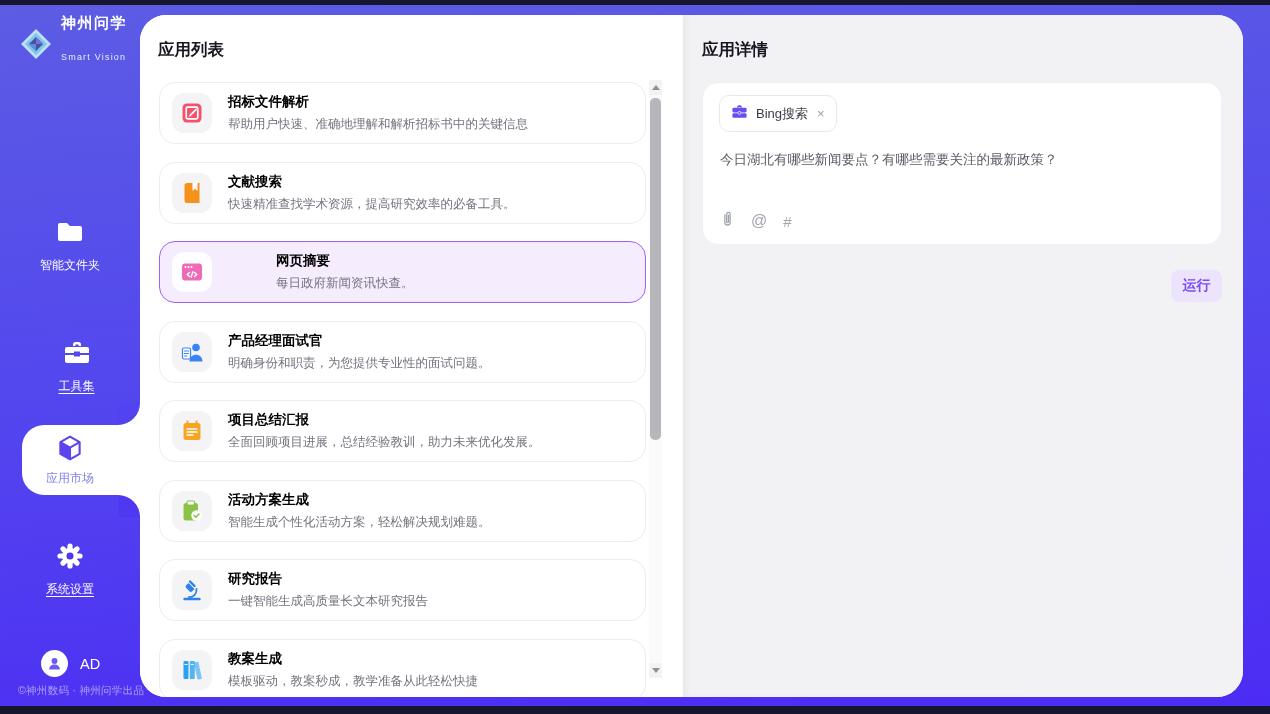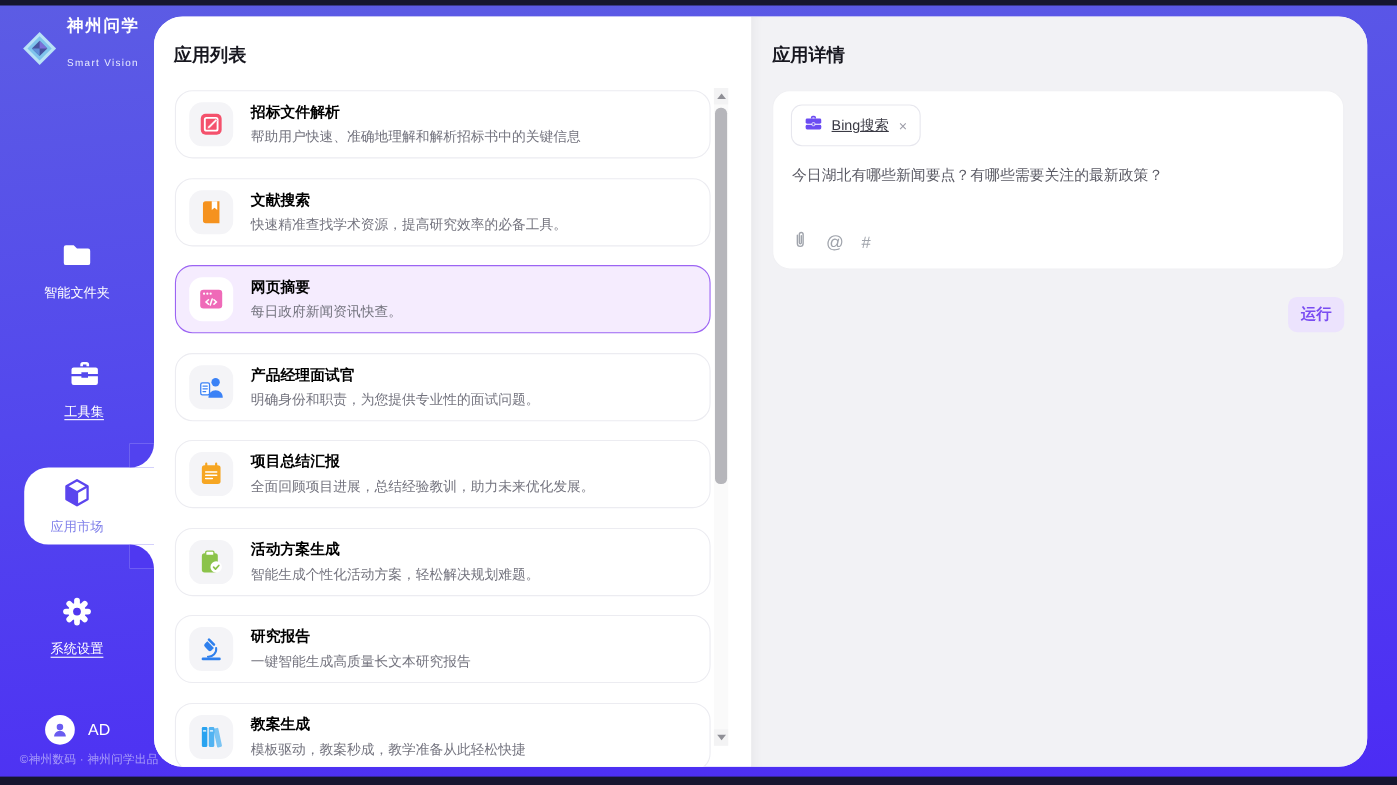--- a/index.html
+++ b/index.html
@@ -22,21 +22,21 @@
     box-shadow:inset 10px 0 12px -10px rgba(0,0,0,.07); }
   .panel-title { position:absolute; left:18px; top:24px; font-size:16.5px; font-weight:700; color:#17171f; }
   .right-panel .panel-title { left:19px; }
 
   
   .cards { position:absolute; left:19px; top:67px; width:487px; }
   .card {
     height:62px; border:1px solid #ececf1; border-radius:16px; background:#fff;
     display:flex; align-items:center; padding:0 12px; margin-bottom:17.5px; cursor:pointer;
   }
-  .card.selected { background:#f5ecfe; border:1.5px solid #9c64f3; }
+  .card.selected { background:#f5ecfe; border:1.5px solid #9c64f3;gap:48px; }
   .card-iconbox {
     width:40px; height:40px; border-radius:12px; background:#f4f4f7; flex:0 0 auto;
     display:flex; align-items:center; justify-content:center; margin-right:16px;
   }
   .card.selected .card-iconbox { background:#fff; }
   .glyph, .glyph svg { width:24px; height:24px; display:block; }
   .card-title { font-size:13.5px; font-weight:700; color:#000000; margin-bottom:5px; }
   .card-desc { font-size:12.5px; color:#73737e; }
 
   
@@ -46,39 +46,39 @@
   .sb-up { top:0; } .sb-down { bottom:0; }
   .tri-up { width:0; height:0; border-left:4px solid transparent; border-right:4px solid transparent; border-bottom:5px solid #8f8f96; }
   .tri-down { width:0; height:0; border-left:4px solid transparent; border-right:4px solid transparent; border-top:5px solid #8f8f96; }
   .sb-thumb { position:absolute; left:1px; top:18px; width:11px; height:342px; background:#b6b6bb; border-radius:5px; cursor:pointer; }
 
   
   .detail-card { position:absolute; left:19px; top:67px; width:520px; height:163px;
     background:#fff; border:1px solid #f0f0f3; border-radius:16px; }
   .tool-tag { position:absolute; left:16px; top:12px; display:inline-flex; align-items:center; gap:8px;
     border:1px solid #e7e7ee; border-radius:10px; padding:8px 11px; background:#fff; cursor:pointer; }
-  .tag-label { font-size:13px; color:#3a3a44;text-decoration:underline; }
+  .tag-label { font-size:13px; color:#3a3a44; }
   .tag-close { font-size:13px; color:#9d9da8; margin-left:1px; cursor:pointer; }
   .prompt { position:absolute; left:17px; top:68px; width:480px; font-size:13.5px; color:#5a5a64; }
   .composer-icons { position:absolute; left:17px; bottom:12px; display:flex; align-items:center; gap:16px; color:#a0a4ac; }
   .ci-at { font-size:16px; } .ci-hash { font-size:15px; letter-spacing:1px; }
   .run-btn { position:absolute; right:21px; top:255px; width:51px; height:32px; background:#ece3fd; color:#7a4df2;
     font-size:14px; border-radius:8px; display:flex; align-items:center; justify-content:center; cursor:pointer;font-weight:bold; }
 
   
   .sidebar { position:absolute; left:0; top:0; width:140px; height:100%; }
   .logo { position:absolute; left:18px; top:9px; display:flex; align-items:flex-end; gap:7px; }
   .logo svg { width:36px; height:36px; }
   .logo-title { font-size:15px; font-weight:700; color:#fff; letter-spacing:1.5px; }
   .logo-sub { font-size:9px; color:#e9edff; letter-spacing:1.2px; margin-top:19px; }
   .nav-item { position:absolute; left:0; width:140px; text-align:center; color:#fff; cursor:pointer; }
   .nav-item svg { width:28px; height:28px; }
   .nav-label { font-size:12px; margin-top:7px; color:#fff; }
   .nav-label.u { text-decoration:underline; text-underline-offset:3px; }
-  #nav-chat { top:105px; } #nav-folder { top:213px; } #nav-tools { top:321px;padding-left:13px; } #nav-settings { top:537px; }
+  #nav-chat { top:105px; } #nav-folder { top:213px; } #nav-tools { top:334px;padding-left:13px; } #nav-settings { top:537px; }
   .bubble { position:absolute; left:22px; top:420px; width:118px; height:70px; background:#fff; border-radius:22px 0 0 22px; }
   .flare { position:absolute; left:118px; width:22px; height:22px; background:#fff; }
   .flare-top { top:398px; } .flare-bottom { top:490px; }
   .flare-top::after { content:''; position:absolute; inset:0; background:#5242ef; border-bottom-right-radius:100%; }
   .flare-bottom::after { content:''; position:absolute; inset:0; background:#4f38f1; border-top-right-radius:100%; }
   #nav-market { top:429px; }
   #nav-market .nav-label { color:#8282ea; margin-top:4px; }
   .user { position:absolute; left:41px; top:645px; display:flex; align-items:center; gap:12px; cursor:pointer; }
   .avatar { width:27px; height:27px; border-radius:50%; background:#fff; display:flex; align-items:center; justify-content:center; }
   .avatar svg { width:17px; height:17px; }

